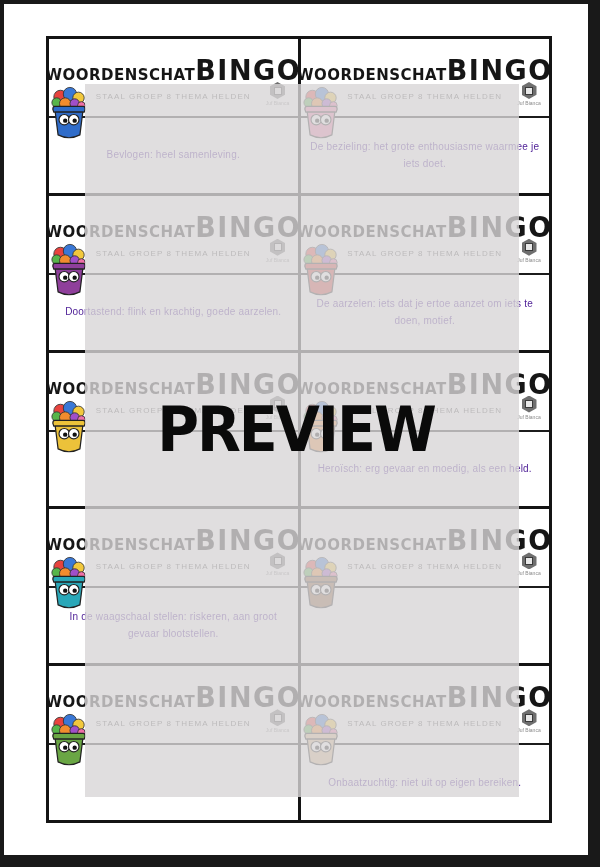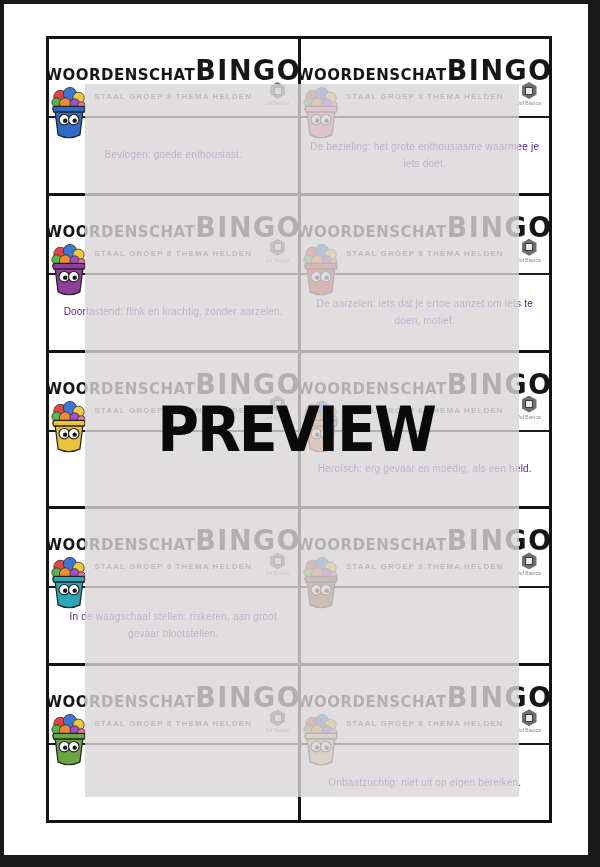--- a/index.html
+++ b/index.html
@@ -20,21 +20,21 @@
   .card{position:relative;background:#ffffff;overflow:hidden;}
   .card-title{
     position:absolute;top:16px;left:0;right:0;
     display:flex;justify-content:center;align-items:baseline;
     color:#161616;white-space:nowrap;
   }
   .t1{font-family:"DejaVu Sans",sans-serif;font-weight:bold;font-size:15px;letter-spacing:.5px;}
   .t2{font-family:"DejaVu Sans",sans-serif;font-weight:bold;font-size:27px;letter-spacing:1.5px;transform:scaleY(1.05);}
   .card-subtitle{
     position:absolute;top:53px;left:0;right:0;text-align:center;
-    font-size:8px;letter-spacing:1.1px;color:#4b4b4b;font-weight:bold;white-space:nowrap;
+    font-size:8px;letter-spacing:1.1px;color:#4b4b4b;font-weight:normal;white-space:nowrap;
   }
   .logo{position:absolute;top:43px;right:6px;width:28px;text-align:center;}
   .hex{
     width:15px;height:17px;margin:0 auto;background:#6f6f6f;
     clip-path:polygon(50% 0,100% 25%,100% 75%,50% 100%,0 75%,0 25%);
     display:flex;align-items:center;justify-content:center;
   }
   .hex-inner{width:8px;height:8px;background:#e8e8e8;border:1px solid #3a3a3a;box-sizing:border-box;}
   .logo-label{font-size:5px;color:#8a8a8a;margin-top:1px;white-space:nowrap;}
   .divider{position:absolute;top:77px;left:0;right:0;height:2px;background:#1c1c1c;}
@@ -87,21 +87,21 @@
       </g>
       <path class="bucket-rim" d="M5,22 h30 a2,3 0 0 1 2,3 l-1,3 H4 l-1,-3 a2,3 0 0 1 2,-3 Z"></path>
       <path class="bucket-body" d="M5.5,28 h29 l-3,24 q-11.5,6 -23,0 Z"></path>
       <g>
         <circle cx="15" cy="36" r="5.5" fill="#ffffff" stroke="#222" stroke-width="1.2"></circle>
         <circle cx="25" cy="36" r="5.5" fill="#ffffff" stroke="#222" stroke-width="1.2"></circle>
         <circle cx="16" cy="37" r="2.3" fill="#111"></circle>
         <circle cx="26" cy="37" r="2.3" fill="#111"></circle>
       </g>
     </svg>
-    <div class="card-text">Bevlogen: goede enthousiast.</div>
+    <div class="card-text">Bevlogen: heel samenleving.</div>
   </div>
 
   <div class="card" style="--bucket: #ee7fa9;">
     <div class="card-title">
       <span class="t1">WOORDENSCHAT</span>
       <span class="t2">BINGO</span>
     </div>
     <div class="card-subtitle">STAAL GROEP 8 THEMA HELDEN</div>
     <div class="logo">
       <div class="hex">
@@ -157,21 +157,21 @@
       </g>
       <path class="bucket-rim" d="M5,22 h30 a2,3 0 0 1 2,3 l-1,3 H4 l-1,-3 a2,3 0 0 1 2,-3 Z"></path>
       <path class="bucket-body" d="M5.5,28 h29 l-3,24 q-11.5,6 -23,0 Z"></path>
       <g>
         <circle cx="15" cy="36" r="5.5" fill="#ffffff" stroke="#222" stroke-width="1.2"></circle>
         <circle cx="25" cy="36" r="5.5" fill="#ffffff" stroke="#222" stroke-width="1.2"></circle>
         <circle cx="16" cy="37" r="2.3" fill="#111"></circle>
         <circle cx="26" cy="37" r="2.3" fill="#111"></circle>
       </g>
     </svg>
-    <div class="card-text">Doortastend: flink en krachtig, zonder aarzelen.</div>
+    <div class="card-text">Doortastend: flink en krachtig, goede aarzelen.</div>
   </div>
 
   <div class="card" style="--bucket: #d23b34;">
     <div class="card-title">
       <span class="t1">WOORDENSCHAT</span>
       <span class="t2">BINGO</span>
     </div>
     <div class="card-subtitle">STAAL GROEP 8 THEMA HELDEN</div>
     <div class="logo">
       <div class="hex">

